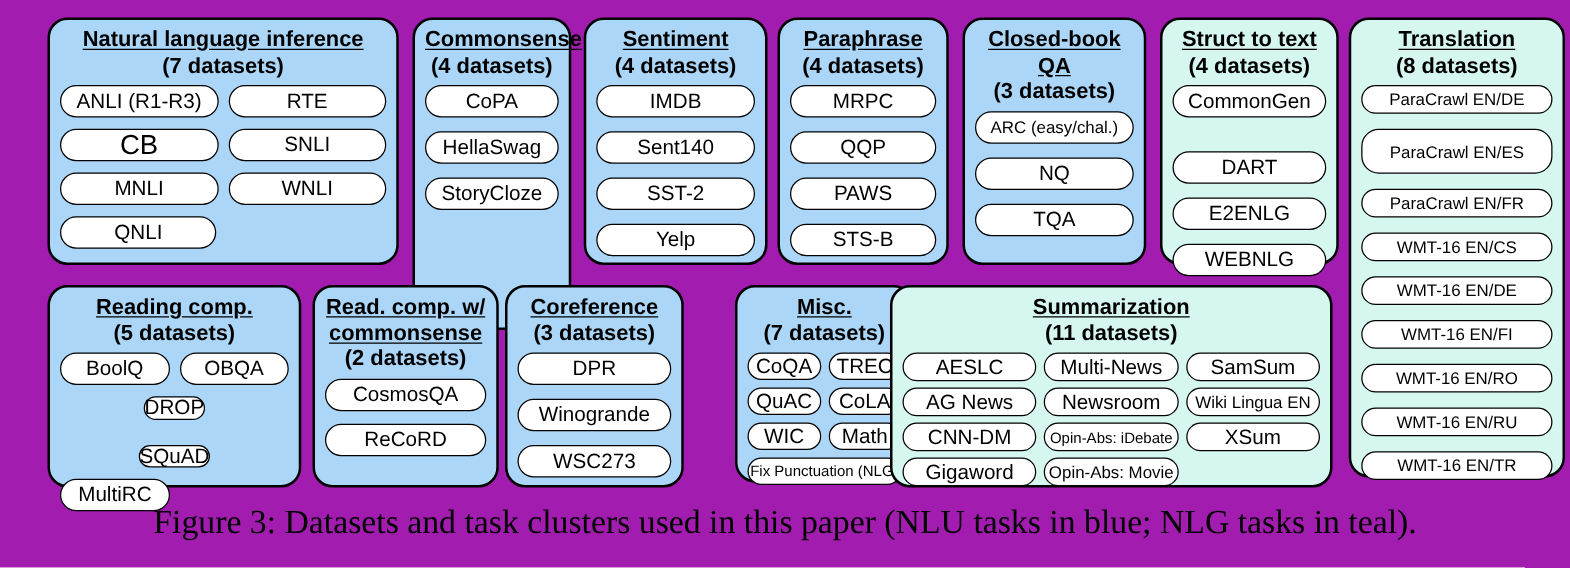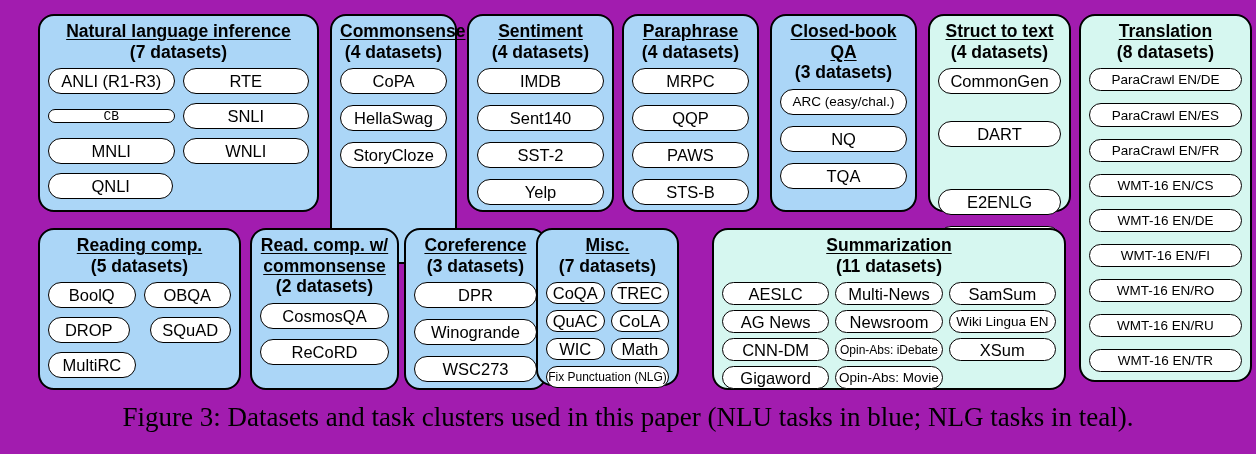--- a/index.html
+++ b/index.html
@@ -41,21 +41,21 @@
   <div id="clusters">
       <div class="cluster-box nlu" style="left: 38px; top: 14px; width: 281px; height: 198px;">
         <div class="cluster-title">Natural language inference</div>
         <div class="cluster-count">(7 datasets)</div>
         <div class="pills" style="gap: 9px;">
           <div class="pill-row" style="gap: 8px;">
             <div class="pill" style="height: 26px; font-size: 16.5px; flex: 1 1 0%;">ANLI (R1-R3)</div>
             <div class="pill" style="height: 26px; font-size: 16.5px; flex: 1 1 0%;">RTE</div>
           </div>
           <div class="pill-row" style="gap: 8px;">
-            <div class="pill" style="height: 14px; font-size: 13px; flex: 1 1 0%; font-family: Liberation Mono, monospace;">CB</div>
+            <div class="pill" style="height: 26px; font-size: 22px; flex: 1 1 0%;">CB</div>
             <div class="pill" style="height: 26px; font-size: 16.5px; flex: 1 1 0%;">SNLI</div>
           </div>
           <div class="pill-row" style="gap: 8px;">
             <div class="pill" style="height: 26px; font-size: 16.5px; flex: 1 1 0%;">MNLI</div>
             <div class="pill" style="height: 26px; font-size: 16.5px; flex: 1 1 0%;">WNLI</div>
           </div>
           <div class="pill-row" style="gap: 8px; justify-content: flex-start;">
             <div class="pill" style="height: 26px; font-size: 16.5px; flex: 0 0 auto; width: 48%;">QNLI</div>
           </div>
         </div>
@@ -130,36 +130,36 @@
         <div class="cluster-title">Struct to text</div>
         <div class="cluster-count">(4 datasets)</div>
         <div class="pills" style="gap: 11px;">
           <div class="pill-row" style="gap: 8px;">
             <div class="pill" style="height: 26px; font-size: 16.5px; flex: 1 1 0%;">CommonGen</div>
           </div>
           <div class="pill-row" style="gap: 8px;">
             <div class="pill" style="height: 26px; font-size: 16.5px; flex: 1 1 0%; margin-top: 16px;">DART</div>
           </div>
           <div class="pill-row" style="gap: 8px;">
-            <div class="pill" style="height: 26px; font-size: 16.5px; flex: 1 1 0%; margin-top: 31px;">E2ENLG</div>
+            <div class="pill" style="height: 26px; font-size: 16.5px; flex: 1 1 0%;">E2ENLG</div>
           </div>
           <div class="pill-row" style="gap: 8px;">
             <div class="pill" style="height: 26px; font-size: 16.5px; flex: 1 1 0%;">WEBNLG</div>
           </div>
         </div>
       </div>
       <div class="cluster-box nlg" style="left: 1079px; top: 14px; width: 173px; height: 368px;">
         <div class="cluster-title">Translation</div>
         <div class="cluster-count">(8 datasets)</div>
         <div class="pills" style="gap: 12px;">
           <div class="pill-row" style="gap: 8px;">
             <div class="pill" style="height: 23px; font-size: 13.5px; flex: 1 1 0%;">ParaCrawl EN/DE</div>
           </div>
           <div class="pill-row" style="gap: 8px;">
-            <div class="pill" style="height: 24px; font-size: 13.5px; flex: 1 1 0%;">ParaCrawl EN/ES</div>
+            <div class="pill" style="height: 36px; font-size: 13.5px; flex: 1 1 0%;">ParaCrawl EN/ES</div>
           </div>
           <div class="pill-row" style="gap: 8px;">
             <div class="pill" style="height: 23px; font-size: 13.5px; flex: 1 1 0%;">ParaCrawl EN/FR</div>
           </div>
           <div class="pill-row" style="gap: 8px;">
             <div class="pill" style="height: 23px; font-size: 13.5px; flex: 1 1 0%;">WMT-16 EN/CS</div>
           </div>
           <div class="pill-row" style="gap: 8px;">
             <div class="pill" style="height: 23px; font-size: 13.5px; flex: 1 1 0%;">WMT-16 EN/DE</div>
           </div>
@@ -178,21 +178,21 @@
         </div>
       </div>
       <div class="cluster-box nlu" style="left: 38px; top: 228px; width: 203px; height: 162px;">
         <div class="cluster-title">Reading comp.</div>
         <div class="cluster-count">(5 datasets)</div>
         <div class="pills" style="gap: 9px;">
           <div class="pill-row" style="gap: 8px;">
             <div class="pill" style="height: 26px; font-size: 16.5px; flex: 1 1 0%;">BoolQ</div>
             <div class="pill" style="height: 26px; font-size: 16.5px; flex: 1 1 0%;">OBQA</div>
           </div>
-          <div class="pill-row" style="gap: 20px;">
+          <div class="pill-row" style="gap: 20px; flex-direction: column;">
             <div class="pill" style="height: 26px; font-size: 16.5px; flex: 1 1 0%;">DROP</div>
             <div class="pill" style="height: 26px; font-size: 16.5px; flex: 1 1 0%;">SQuAD</div>
           </div>
           <div class="pill-row" style="gap: 8px; justify-content: flex-start;">
             <div class="pill" style="height: 26px; font-size: 16.5px; flex: 0 0 auto; width: 48%;">MultiRC</div>
           </div>
         </div>
       </div>
       <div class="cluster-box nlu" style="left: 250px; top: 228px; width: 149px; height: 162px;">
         <div class="cluster-title">Read. comp. w/ commonsense</div>
@@ -214,21 +214,21 @@
             <div class="pill" style="height: 26px; font-size: 16.5px; flex: 1 1 0%;">DPR</div>
           </div>
           <div class="pill-row" style="gap: 8px;">
             <div class="pill" style="height: 26px; font-size: 16.5px; flex: 1 1 0%;">Winogrande</div>
           </div>
           <div class="pill-row" style="gap: 8px;">
             <div class="pill" style="height: 26px; font-size: 16.5px; flex: 1 1 0%;">WSC273</div>
           </div>
         </div>
       </div>
-      <div class="cluster-box nlu" style="left: 536px; top: 228px; width: 143px; height: 158px;">
+      <div class="cluster-box nlu" style="left: 588px; top: 228px; width: 143px; height: 158px;">
         <div class="cluster-title">Misc.</div>
         <div class="cluster-count">(7 datasets)</div>
         <div class="pills" style="gap: 6px;">
           <div class="pill-row" style="gap: 6px;">
             <div class="pill" style="height: 22px; font-size: 16.5px; flex: 1 1 0%;">CoQA</div>
             <div class="pill" style="height: 22px; font-size: 16.5px; flex: 1 1 0%;">TREC</div>
           </div>
           <div class="pill-row" style="gap: 6px;">
             <div class="pill" style="height: 22px; font-size: 16.5px; flex: 1 1 0%;">QuAC</div>
             <div class="pill" style="height: 22px; font-size: 16.5px; flex: 1 1 0%;">CoLA</div>

